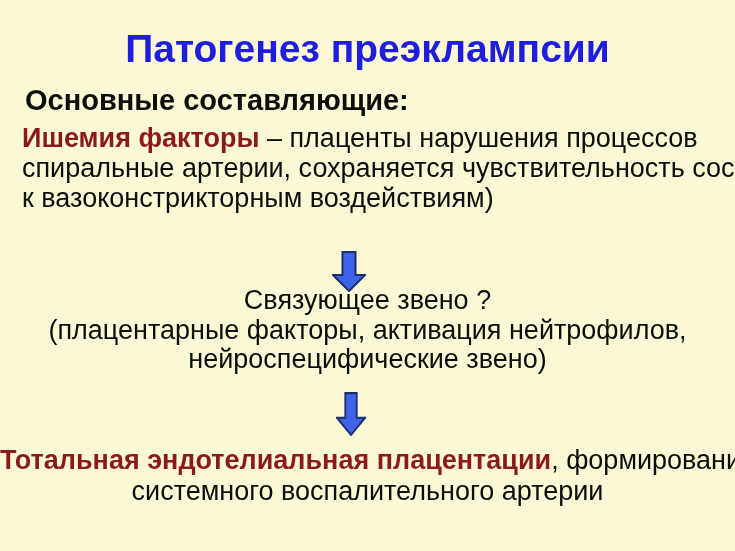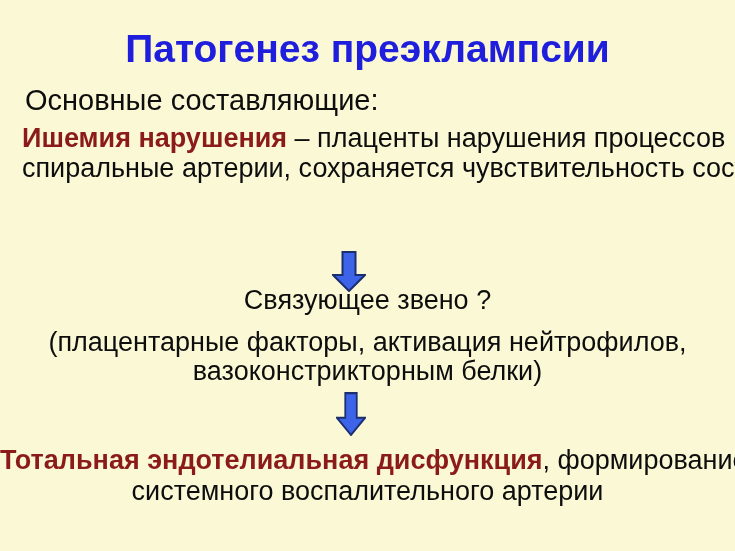--- a/index.html
+++ b/index.html
@@ -23,21 +23,21 @@
     overflow: hidden;
   }
   .title {
     position: absolute; top: 26px; left: 0;
     width: 735px; text-align: center;
     font-size: 39px; font-weight: bold; line-height: 46px;
     color: var(--title-blue);
   }
   .heading {
     position: absolute; top: 83px; left: 25px;
-    font-size: 29px; font-weight: normal; line-height: 34px;
+    font-size: 29px; font-weight: bold; line-height: 34px;
     color: var(--text-black);
   }
   .para {
     position: absolute; top: 123px; left: 22px;
     width: 705px;
     font-size: 27px; line-height: 30px;
     color: var(--text-black);
   }
   .para .line, .nowrap { white-space: nowrap; }
   .red-bold {
@@ -53,50 +53,51 @@
     stroke-width: 2;
     stroke-linejoin: miter;
   }
   .center-text {
     position: absolute; left: 0; width: 735px;
     text-align: center;
     font-size: 27px;
     color: var(--text-black);
   }
   .link-title { top: 285px; line-height: 30px; text-align: center; }
-  .link-lines { top: 316px; line-height: 29px; margin-top: 12px; }
+  .link-lines { top: 316px; line-height: 29px; }
   .conclusion { top: 445px; line-height: 31px; }
 </style>
 </head>
 <body>
 
 <div class="slide">
 
   <div class="title">Патогенез преэклампсии</div>
 
   <div class="heading">Основные составляющие:</div>
 
   <div class="para">
-    <div class="line"><span class="red-bold">Ишемия нарушения</span><span> – плаценты нарушения процессов</span></div>
+    <div class="line"><span class="red-bold">Ишемия факторы</span><span> – плаценты нарушения процессов</span></div>
     <div class="line">спиральные артерии, сохраняется чувствительность сосудов</div>
+    <div class="line">к вазоконстрикторным воздействиям)</div>
   </div>
 
   <svg class="arrow-icon arrow-1" width="34" height="41" viewBox="0 0 34 41">
     <polygon points="10.5,1 23.5,1 23.5,24 33,24 17,40 1,24 10.5,24"></polygon>
   </svg>
 
   <div class="center-text link-title">Связующее звено ?</div>
 
   <div class="center-text link-lines">
     <div class="nowrap">(плацентарные факторы, активация нейтрофилов,</div>
-    <div class="nowrap">вазоконстрикторным белки)</div>
+    <div class="nowrap">нейроспецифические звено)</div>
   </div>
 
   <svg class="arrow-icon arrow-2" width="30" height="44" viewBox="0 0 34 41" preserveAspectRatio="none">
     <polygon points="10.5,1 23.5,1 23.5,24 33,24 17,40 1,24 10.5,24"></polygon>
   </svg>
 
   <div class="center-text conclusion">
-    <div class="nowrap"><span class="red-bold">Тотальная эндотелиальная дисфункция</span><span>, формирование</span></div>
+    <div class="nowrap"><span class="red-bold">Тотальная эндотелиальная плацентации</span><span>, формирование</span></div>
     <div class="nowrap">системного воспалительного артерии</div>
   </div>
 
 </div>
 
 </body></html>

